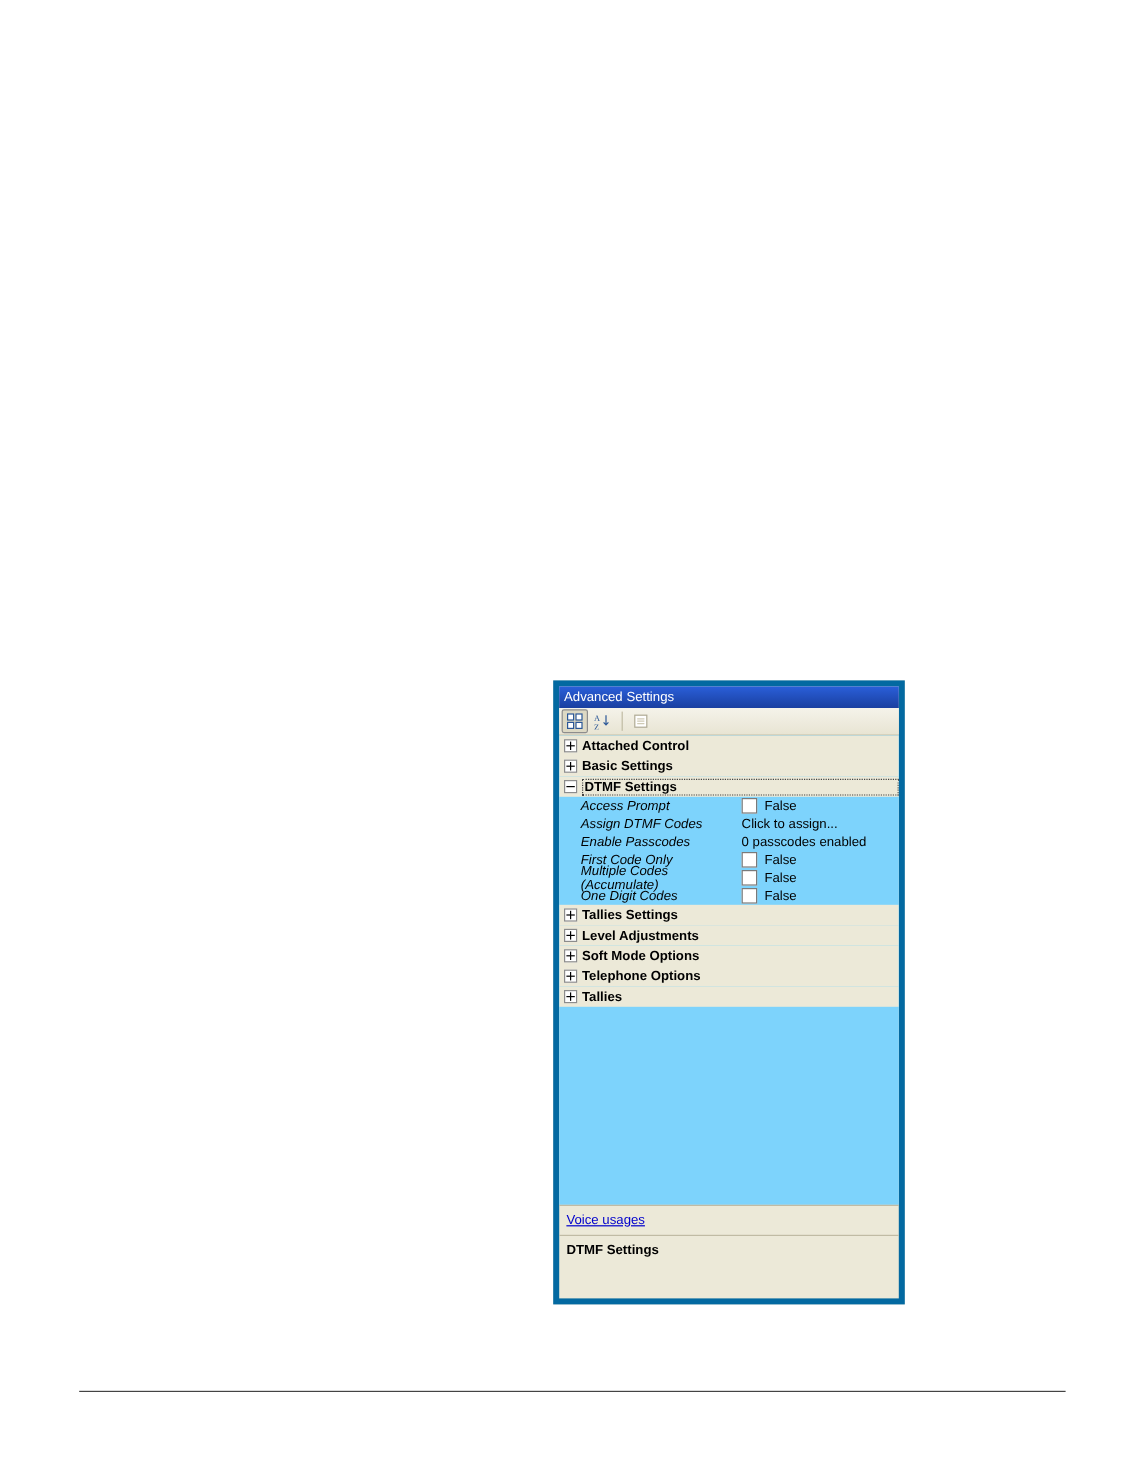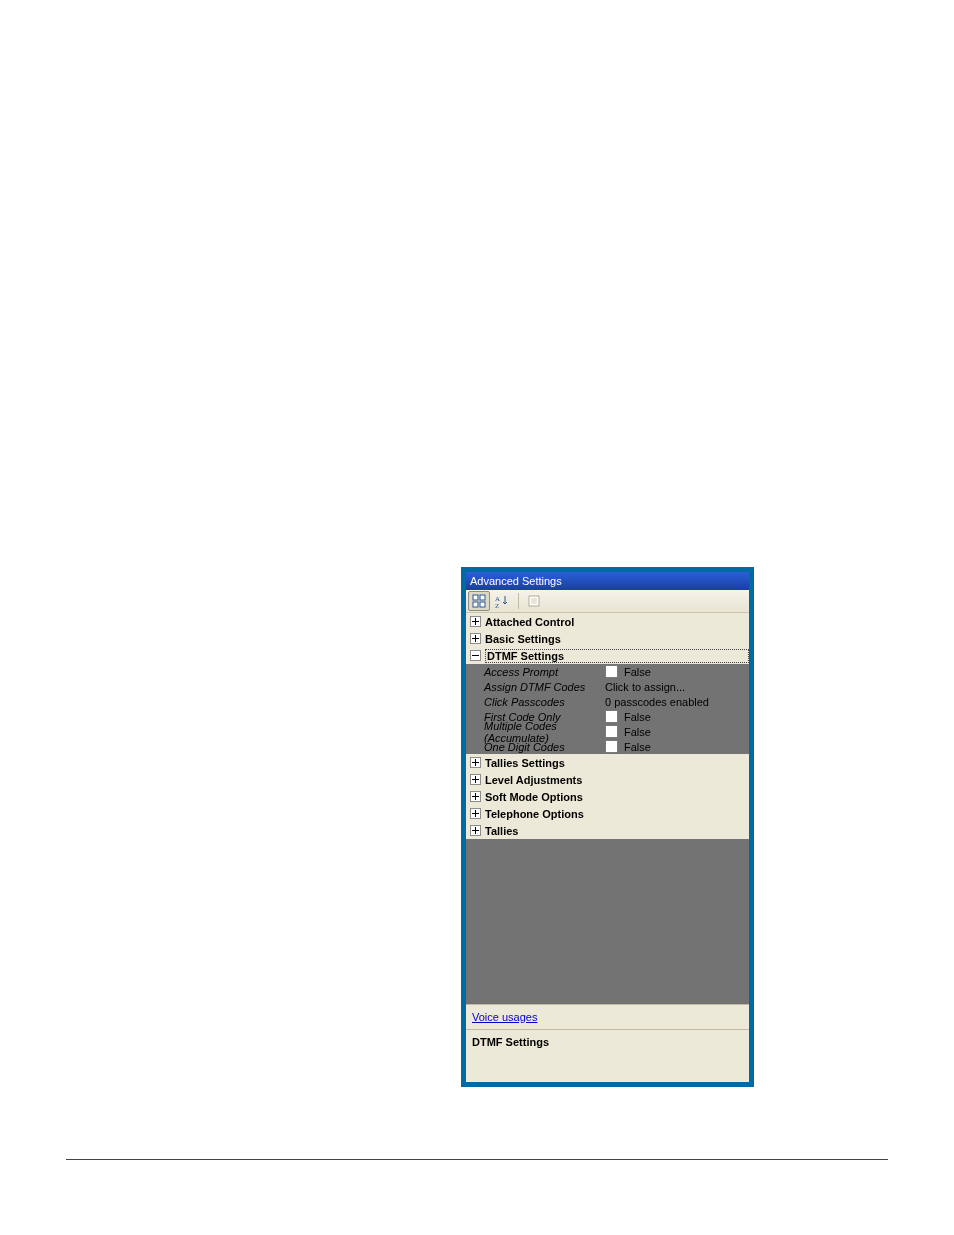--- a/index.html
+++ b/index.html
@@ -4,30 +4,30 @@
 <style>
   html,body{margin:0;padding:0;background:#fff;font-family:Tahoma,Arial,sans-serif;font-size:11px;color:#000;}
   .page{width:954px;height:1235px;position:relative;}
   .panel{position:absolute;left:461px;top:567px;width:283px;height:510px;border:5px solid #0369a1;background:#ece9d8;display:flex;flex-direction:column;}
   .titlebar{background:linear-gradient(#2a5fd9,#1a3fa0);color:#fff;font-size:11px;padding:2px 4px;height:14px;line-height:14px;}
   .toolbar{height:22px;background:linear-gradient(#f5f3ea,#e8e4d3);border-bottom:1px solid #c9c4ad;display:flex;align-items:center;gap:2px;padding:0 2px;}
   .tb-btn{width:20px;height:18px;border:1px solid transparent;display:flex;align-items:center;justify-content:center;cursor:pointer;}
   .tb-btn.pressed{border:1px solid #8d8d8d;background:#ddd9c4;border-radius:2px;}
   .tb-sep{width:1px;height:16px;background:#c0bba4;margin:0 2px;}
   .tb-cat svg,.tb-az svg,.tb-page svg{display:block;}
-  .grid{flex:1;overflow:auto;background:#737373;}
+  .grid{flex:1;overflow:auto;background:#7dd3fc;}
   .cat{display:flex;align-items:center;height:15px;padding:1px 0;background:#ece9d8;}
   .exp{width:9px;height:9px;border:1px solid #8c8c8c;background:#fff;margin:0 4px;position:relative;flex:none;cursor:pointer;}
   .exp::before{content:"";position:absolute;left:1px;right:1px;top:4px;height:1px;background:#000;}
   .exp.plus::after{content:"";position:absolute;top:1px;bottom:1px;left:4px;width:1px;background:#000;}
   .cat-label{font-weight:bold;flex:1;}
   .cat.selected .cat-label{border:1px dotted #444;padding:0 1px;}
   .row{display:flex;height:15px;align-items:center;}
   .row .name{width:136px;padding-left:18px;box-sizing:border-box;font-style:italic;}
-  .row .val{flex:1;display:flex;align-items:flex-end;gap:6px;padding-left:3px;}
+  .row .val{flex:1;display:flex;align-items:flex-end;gap:6px;padding-left:3px;margin-left:13px;}
   .chk{width:11px;height:11px;border:1px solid #7a7a7a;background:#fff;flex:none;}
   .links{border-top:1px solid #c0bba4;border-bottom:1px solid #c0bba4;padding:6px;}
   .links a{color:#0000cc;text-decoration:underline;cursor:pointer;}
   .desc{padding:6px;height:40px;}
   .desc-title{font-weight:bold;}
   .hr{position:absolute;left:66px;top:1159px;width:822px;height:1px;background:#444;}
 </style>
 </head>
 <body>
 
@@ -83,21 +83,21 @@
             <span>False</span>
           </div>
         </div>
         <div class="row">
           <div class="name">Assign DTMF Codes</div>
           <div class="val">
             <span>Click to assign...</span>
           </div>
         </div>
         <div class="row">
-          <div class="name">Click Passcodes</div>
+          <div class="name">Enable Passcodes</div>
           <div class="val">
             <span>0 passcodes enabled</span>
           </div>
         </div>
         <div class="row">
           <div class="name">First Code Only</div>
           <div class="val">
             <div class="chk"></div>
             <span>False</span>
           </div>

